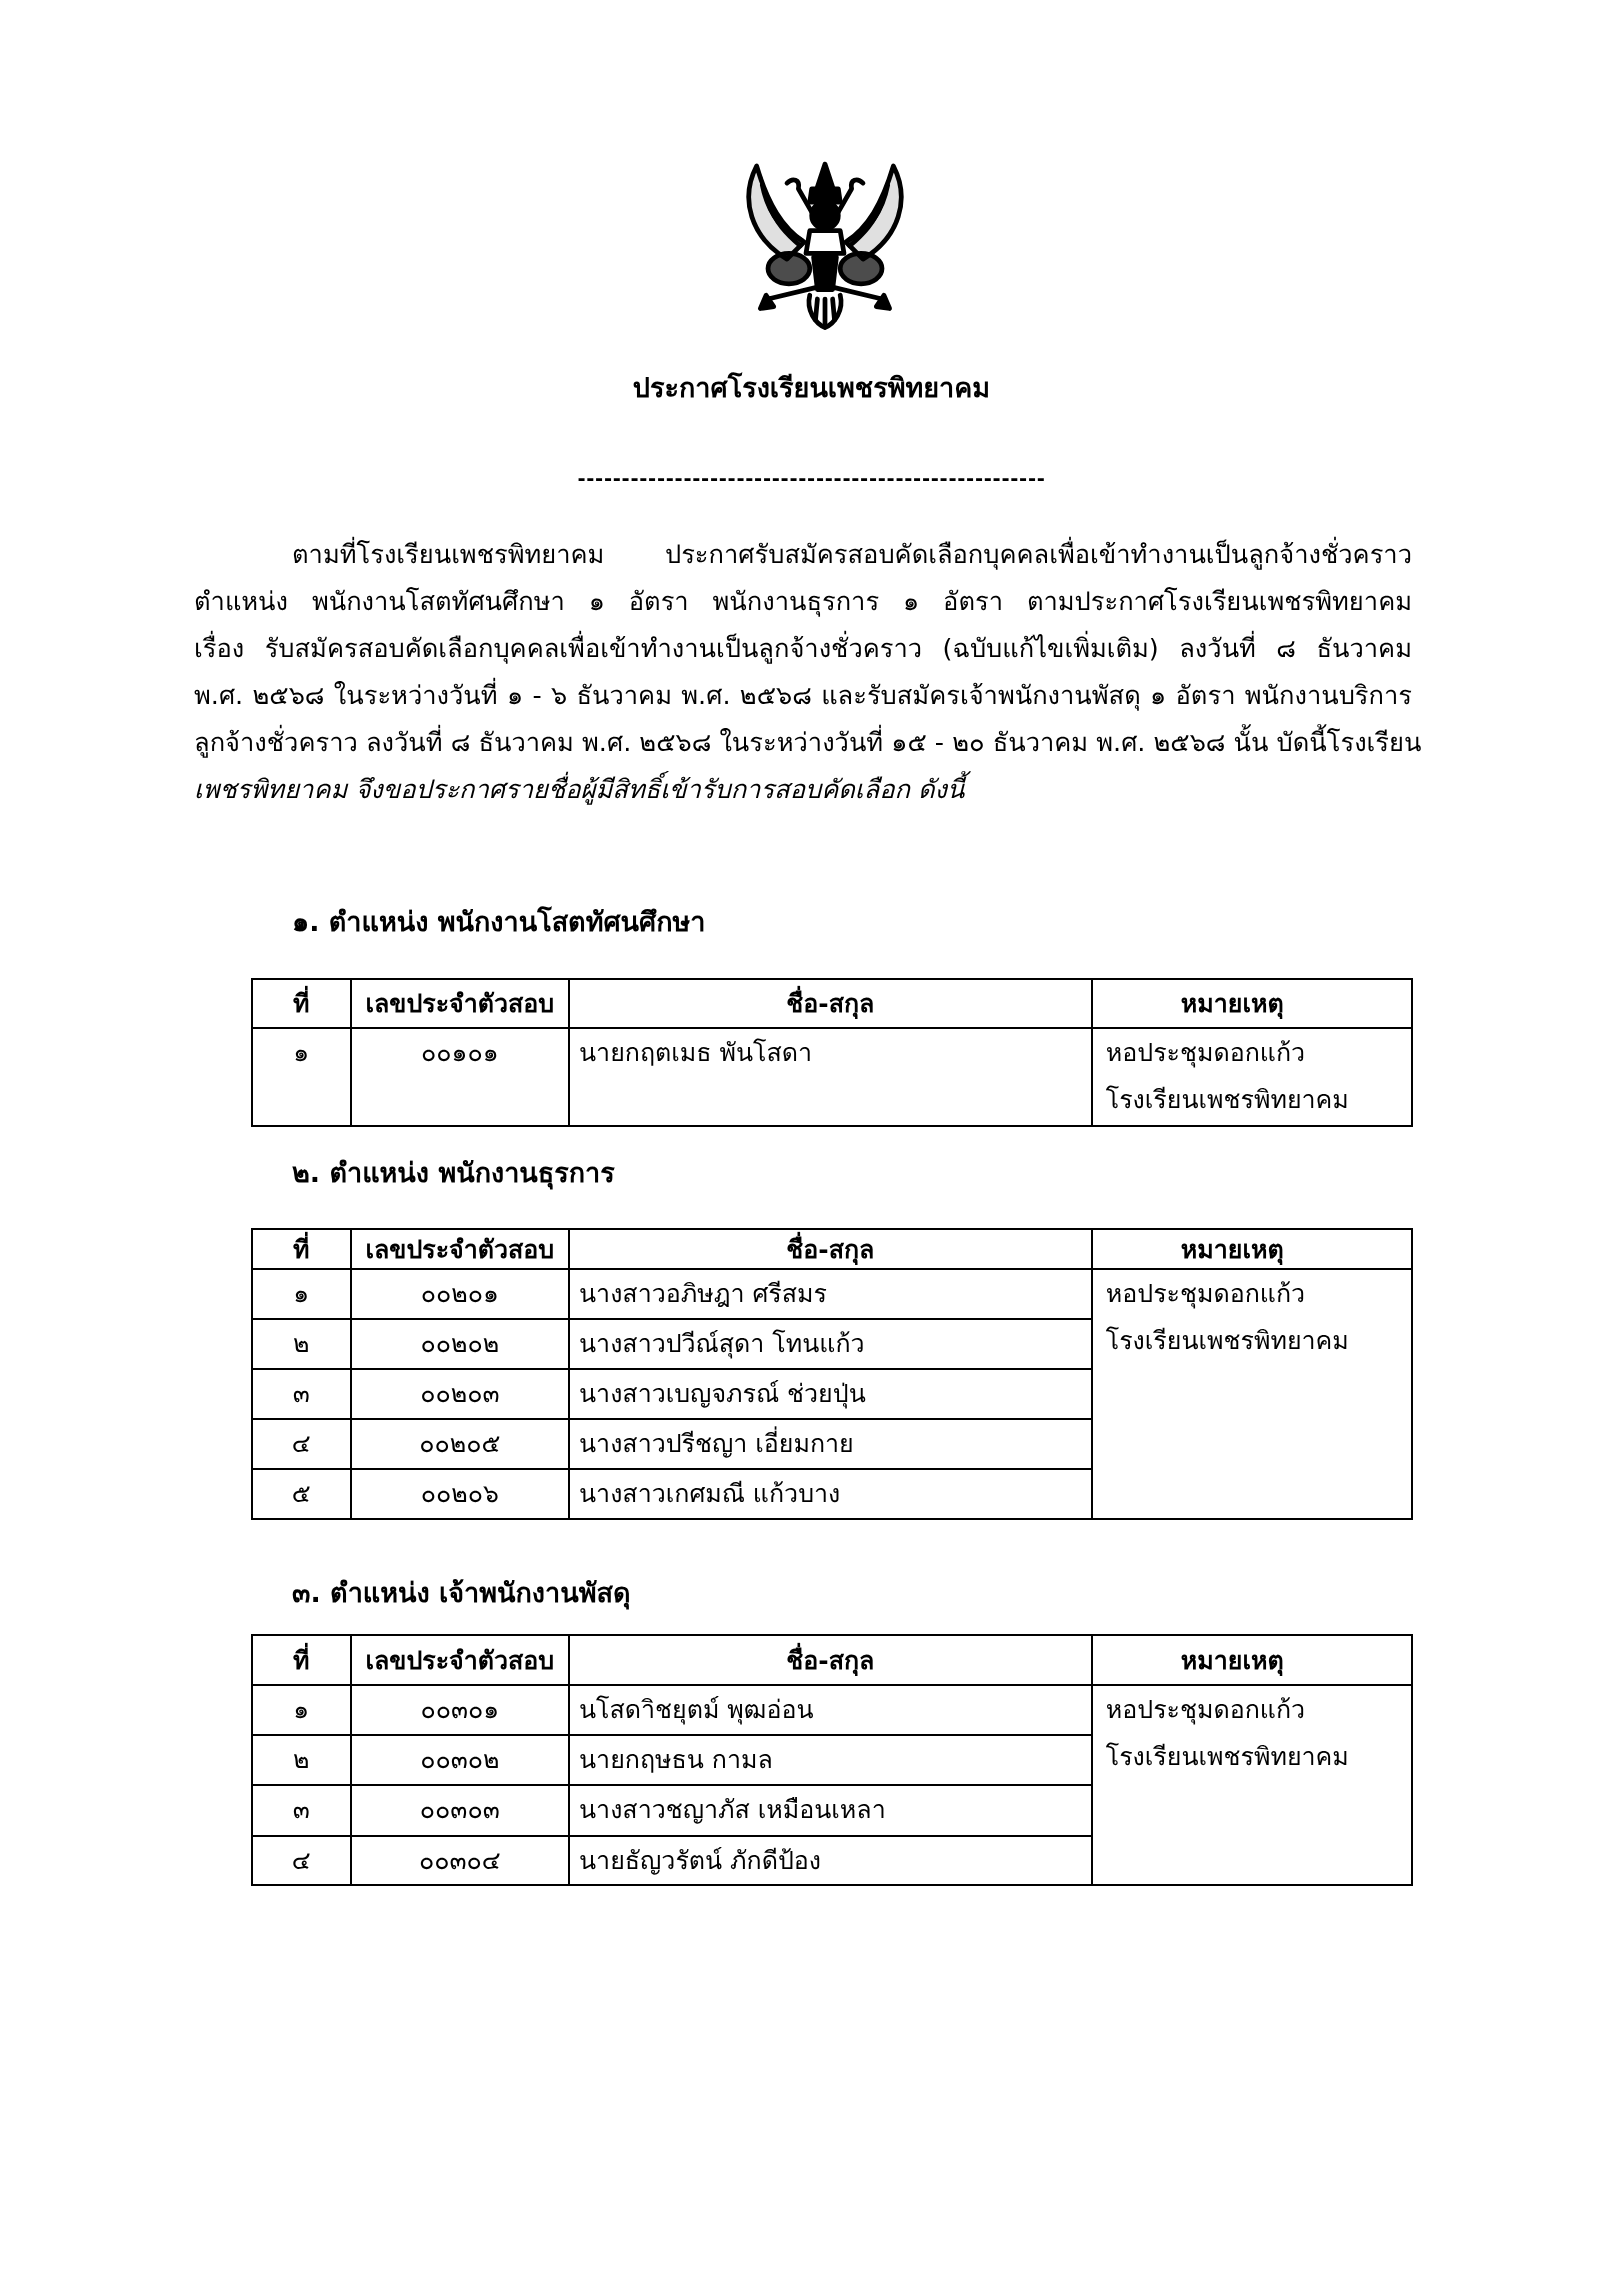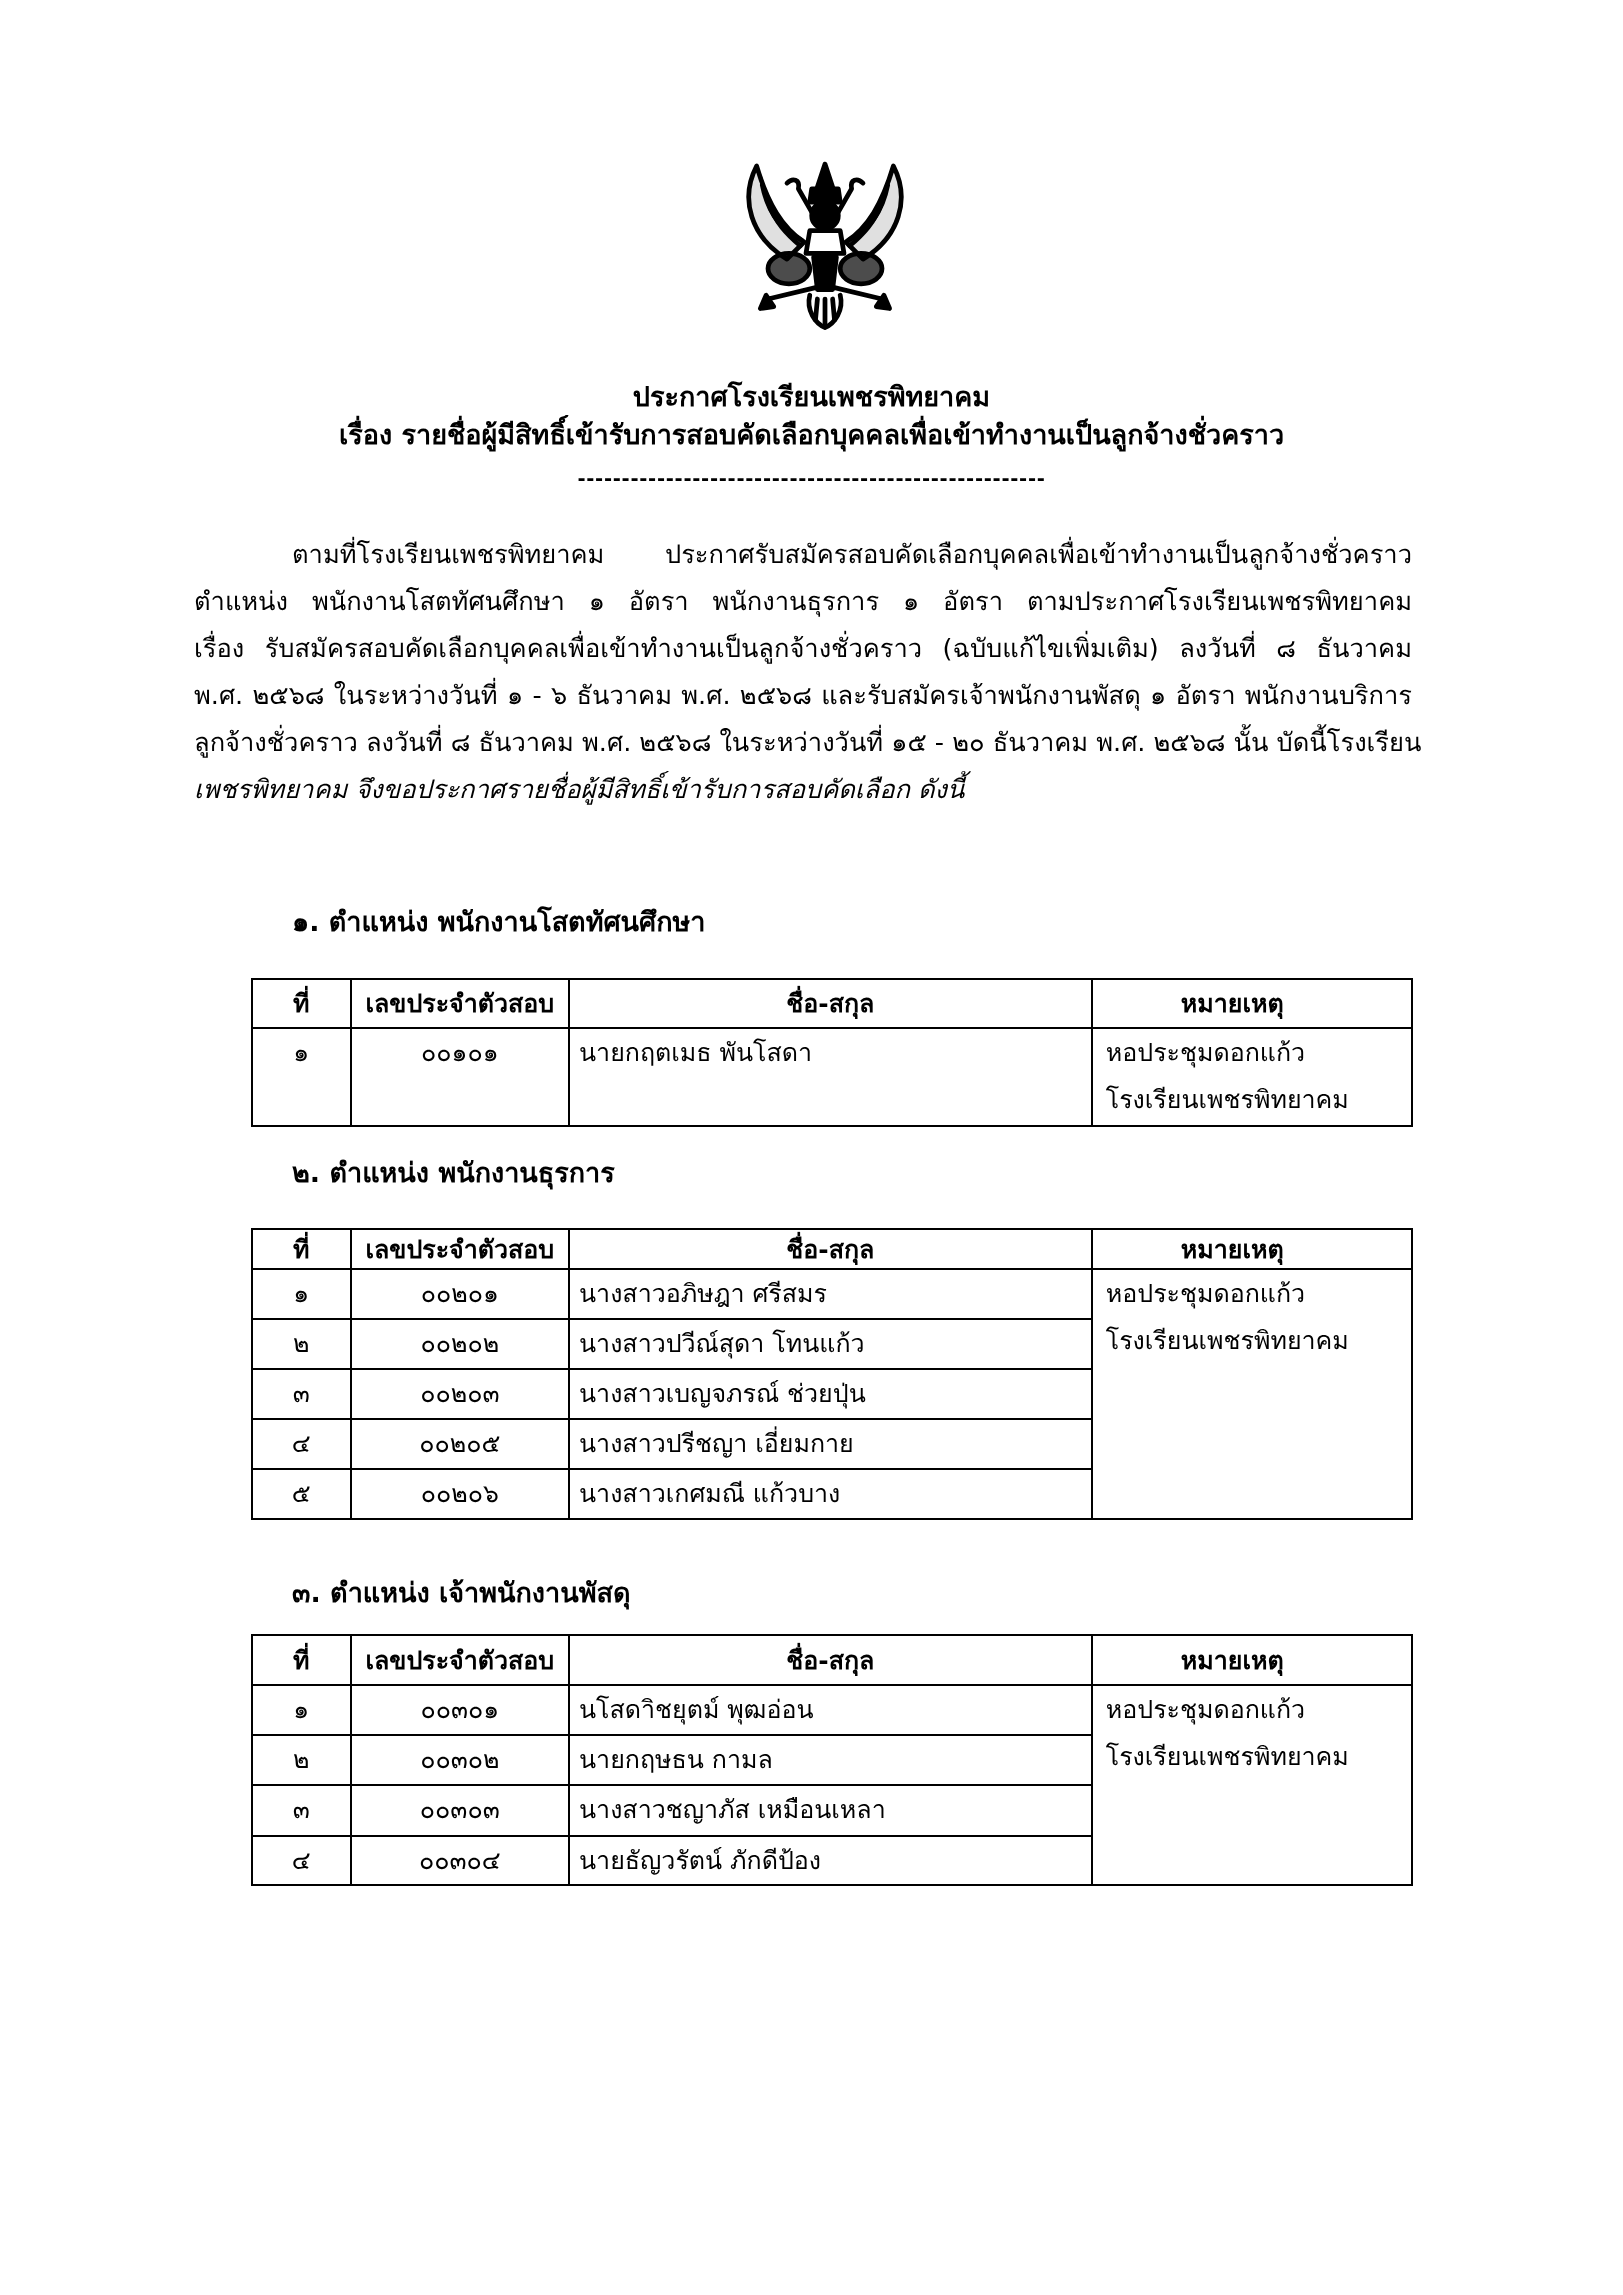--- a/index.html
+++ b/index.html
@@ -12,21 +12,21 @@
 
   .emblem {
     position: absolute; left: 730px; top: 147px; width: 190px; height: 190px;
   }
   .emblem svg { width: 100%; height: 100%; }
 
   .title {
     position: absolute; left: 0; width: 1623px; text-align: center;
     font-weight: bold; font-size: 27px; line-height: 39px; white-space: nowrap;
   }
-  .title-1 { top: 368px; margin-top: 9px; }
+  .title-1 { top: 368px; }
   .title-2 { top: 415px; }
   .divider {
     position: absolute; left: 0; width: 1623px; top: 466px; text-align: center;
     font-weight: bold; font-size: 19.6px; letter-spacing: 0.7px; white-space: nowrap;
     line-height: 26px;
   }
 
   .body-para {
     position: absolute; left: 194px; top: 531px; width: 1218px;
   }
@@ -102,21 +102,20 @@
 
         <path d="M84 156 C80 172 90 186 100 190 C110 186 120 172 116 156"></path>
         <path d="M92 160 L90 182"></path>
           <path d="M100 160 L100 188"></path>
           <path d="M108 160 L110 182"></path>
       </g>
     </svg>
   </div>
 
   <div class="title title-1">ประกาศโรงเรียนเพชรพิทยาคม</div>
-  <div class="title title-2">เรื่อง  รายชื่อผู้มีสิทธิ์เข้ารับการสอบคัดเลือกบุคคลเพื่อเข้าทำงานเป็นลูกจ้างชั่วคราว</div>
   <div class="divider">-----------------------------------------------------</div>
 
   <div class="body-para">
     <span class="body-line first">ตามที่โรงเรียนเพชรพิทยาคม ประกาศรับสมัครสอบคัดเลือกบุคคลเพื่อเข้าทำงานเป็นลูกจ้างชั่วคราว</span>
     <span class="body-line">ตำแหน่ง พนักงานโสตทัศนศึกษา ๑ อัตรา พนักงานธุรการ ๑ อัตรา ตามประกาศโรงเรียนเพชรพิทยาคม</span>
     <span class="body-line">เรื่อง รับสมัครสอบคัดเลือกบุคคลเพื่อเข้าทำงานเป็นลูกจ้างชั่วคราว (ฉบับแก้ไขเพิ่มเติม) ลงวันที่ ๘ ธันวาคม</span>
     <span class="body-line">พ.ศ. ๒๕๖๘ ในระหว่างวันที่ ๑ - ๖ ธันวาคม พ.ศ. ๒๕๖๘ และรับสมัครเจ้าพนักงานพัสดุ ๑ อัตรา พนักงานบริการ</span>
     <span class="body-line">ลูกจ้างชั่วคราว ลงวันที่ ๘ ธันวาคม พ.ศ. ๒๕๖๘ ในระหว่างวันที่ ๑๕ - ๒๐ ธันวาคม พ.ศ. ๒๕๖๘ นั้น บัดนี้โรงเรียน</span>
     <span class="body-line last">เพชรพิทยาคม จึงขอประกาศรายชื่อผู้มีสิทธิ์เข้ารับการสอบคัดเลือก  ดังนี้</span>
   </div>

